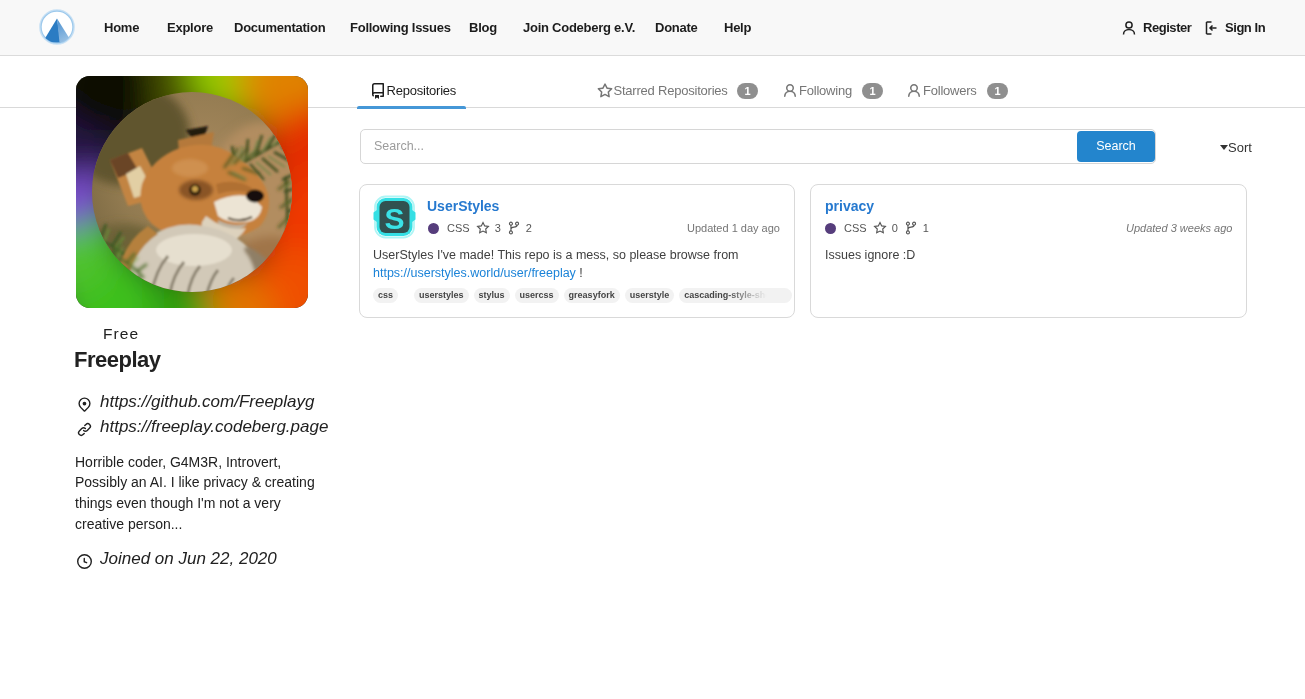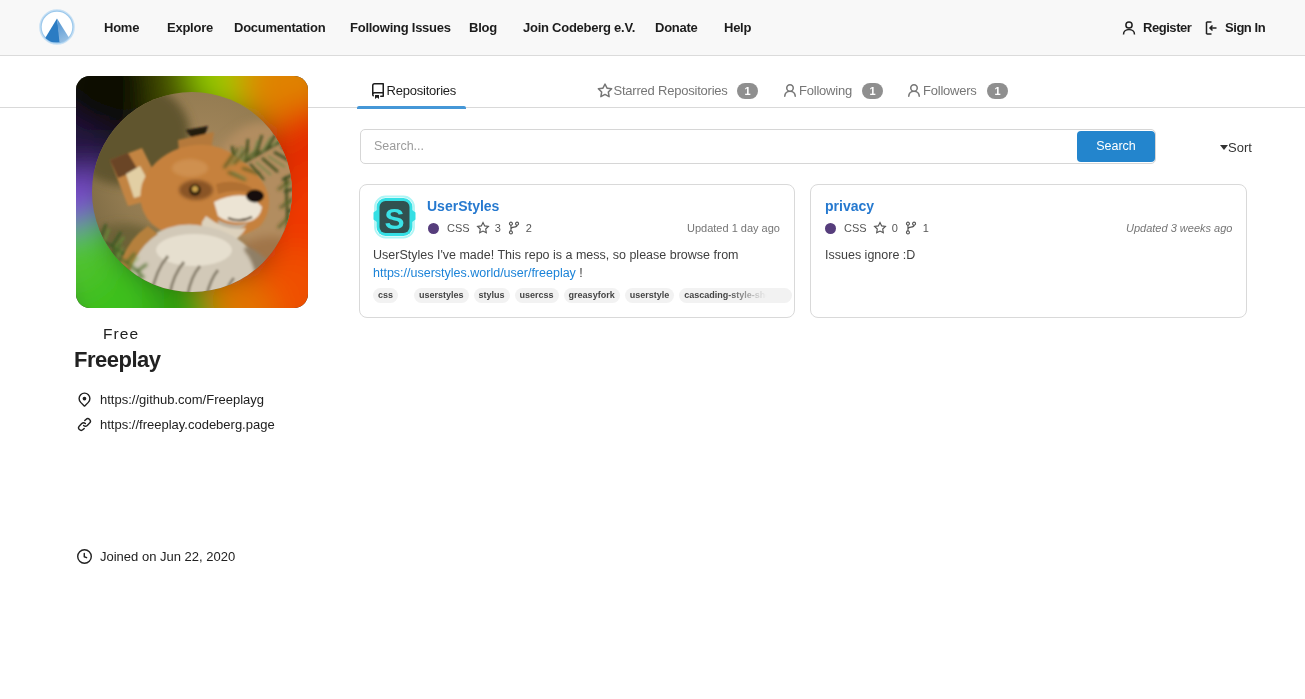--- a/index.html
+++ b/index.html
@@ -15,21 +15,21 @@
   .tabrow { position:absolute; left:0; top:56px; width:1305px; height:52px; border-bottom:1px solid #d9d9d9; background:#fff; }
   .tab { position:absolute; top:56px; height:51px; padding-top:18px; display:flex; align-items:center; font-size:13px; letter-spacing:-0.22px; color:#767676; }
   .tab svg { margin-right:1px; flex:none; }
   .tab.active { color:#1c1c1c; }
   .tbadge { position:absolute; top:83px; min-width:21px; height:16px; border-radius:8px; background:#8f8f8f; color:#fff; font-size:11px; font-weight:bold; text-align:center; line-height:16px; }
   .underline { position:absolute; left:357px; top:105.5px; width:109px; height:3.5px; background:#4597d7; border-radius:2px 2px 0 0; }
   
   .avatar { position:absolute; left:76px; top:76px; width:232px; height:232px; border-radius:14px; overflow:hidden; }
   .free { position:absolute; left:76px; top:324.5px; font-size:15.5px; color:#212121; letter-spacing:1.1px;margin-left:27px; }
   .uname { position:absolute; left:74px; top:346.5px; font-size:22px; letter-spacing:-0.5px; font-weight:bold; color:#212121; }
-  .prow { position:absolute; left:77px; display:flex; align-items:center; font-size:13px; color:#212121; }
+  .prow { position:absolute; left:77px; display:flex; align-items:flex-end; font-size:17px; color:#212121;font-style:italic; }
   .prow svg { margin-right:8px; flex:none; }
   .bio { position:absolute; left:75px; top:451.5px; width:252px; font-size:14px; line-height:20.8px; color:#212121; }
   
   .searchwrap { position:absolute; left:360px; top:129px; width:796px; height:35px; border:1px solid #d6d6d6; border-radius:5px; background:#fff; }
   .searchph { position:absolute; left:374px; top:130px; height:33px; line-height:33px; font-size:12.5px; color:#9c9c9c; }
   .searchbtn { position:absolute; left:1077px; top:131px; width:78px; height:31px; background:#2385cd; border-radius:4px; color:#fff; font-size:12.5px; text-align:center; line-height:31px; }
   .sort { position:absolute; left:1228px; top:140px; font-size:13px; color:#333; }
   .sortcaret { position:absolute; left:1220px; top:145px; width:0; height:0; border-left:4px solid transparent; border-right:4px solid transparent; border-top:5px solid #333; }
   
   .card { position:absolute; top:184px; height:134px; background:#fff; border:1px solid #d9d9d9; border-radius:8px; }
@@ -259,20 +259,21 @@
         <path d="m12.596 11.596-3.535 3.536a1.5 1.5 0 0 1-2.122 0l-3.535-3.536a6.5 6.5 0 1 1 9.192-9.193 6.5 6.5 0 0 1 0 9.193Zm-1.06-8.132v-.001a5 5 0 1 0-7.072 7.072L8 14.07l3.536-3.534a5 5 0 0 0 0-7.072ZM8 9a2 2 0 1 1-.001-3.999A2 2 0 0 1 8 9Z"></path>
       </svg>
     https://github.com/Freeplayg
   </div>
   <div class="prow" style="top:417px">
     <svg width="15" height="15" viewBox="0 0 16 16" fill="#212121">
         <path d="m7.775 3.275 1.25-1.25a3.5 3.5 0 1 1 4.95 4.95l-2.5 2.5a3.5 3.5 0 0 1-4.95 0 .751.751 0 0 1 .018-1.042.751.751 0 0 1 1.042-.018 1.998 1.998 0 0 0 2.83 0l2.5-2.5a2.002 2.002 0 0 0-2.83-2.83l-1.25 1.25a.751.751 0 0 1-1.042-.018.751.751 0 0 1-.018-1.042Zm-4.69 9.64a1.998 1.998 0 0 0 2.83 0l1.25-1.25a.751.751 0 0 1 1.042.018.751.751 0 0 1 .018 1.042l-1.25 1.25a3.5 3.5 0 1 1-4.95-4.95l2.5-2.5a3.5 3.5 0 0 1 4.95 0 .751.751 0 0 1-.018 1.042.751.751 0 0 1-1.042.018 1.998 1.998 0 0 0-2.83 0l-2.5 2.5a1.998 1.998 0 0 0 0 2.83Z"></path>
       </svg>
     https://freeplay.codeberg.page
   </div>
+  <div class="bio">Horrible coder, G4M3R, Introvert, Possibly an AI. I like privacy &amp; creating things even though I'm not a very creative person...</div>
   <div class="prow" style="top:549px">
     <svg width="15" height="15" viewBox="0 0 16 16" fill="#212121">
         <path d="M8 0a8 8 0 1 1 0 16A8 8 0 0 1 8 0ZM1.5 8a6.5 6.5 0 1 0 13 0 6.5 6.5 0 0 0-13 0Zm7-3.25v2.992l2.028 .812a.75.75 0 0 1-.557 1.392l-2.5-1A.751.751 0 0 1 7 8.25v-3.5a.75.75 0 0 1 1.5 0Z"></path>
       </svg>
     Joined on Jun 22, 2020
   </div>
 
   <div class="searchwrap"></div>
   <div class="searchph" style="left:374px; top:130px; position:absolute;">Search...</div>
   <div class="searchbtn" style="position:absolute; left:1077px; top:131px;">Search</div>

